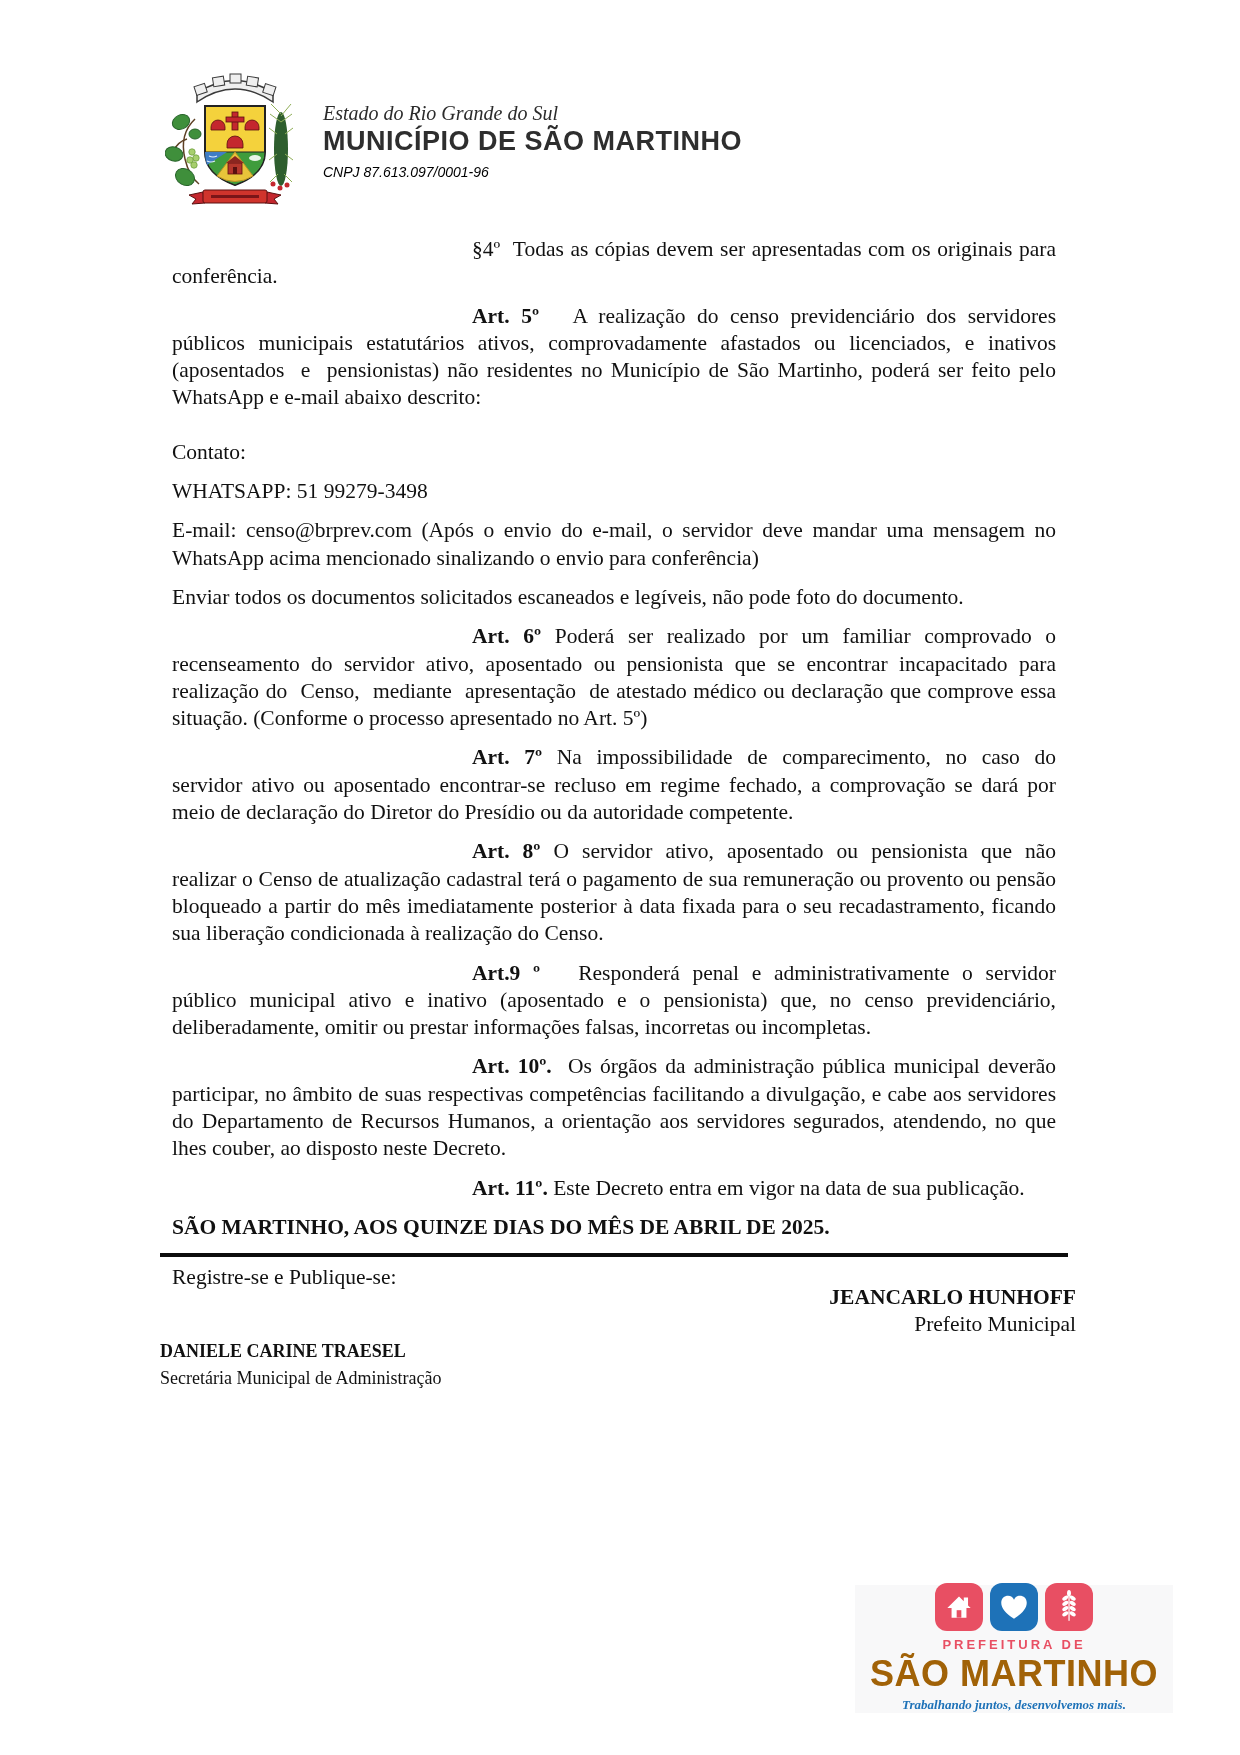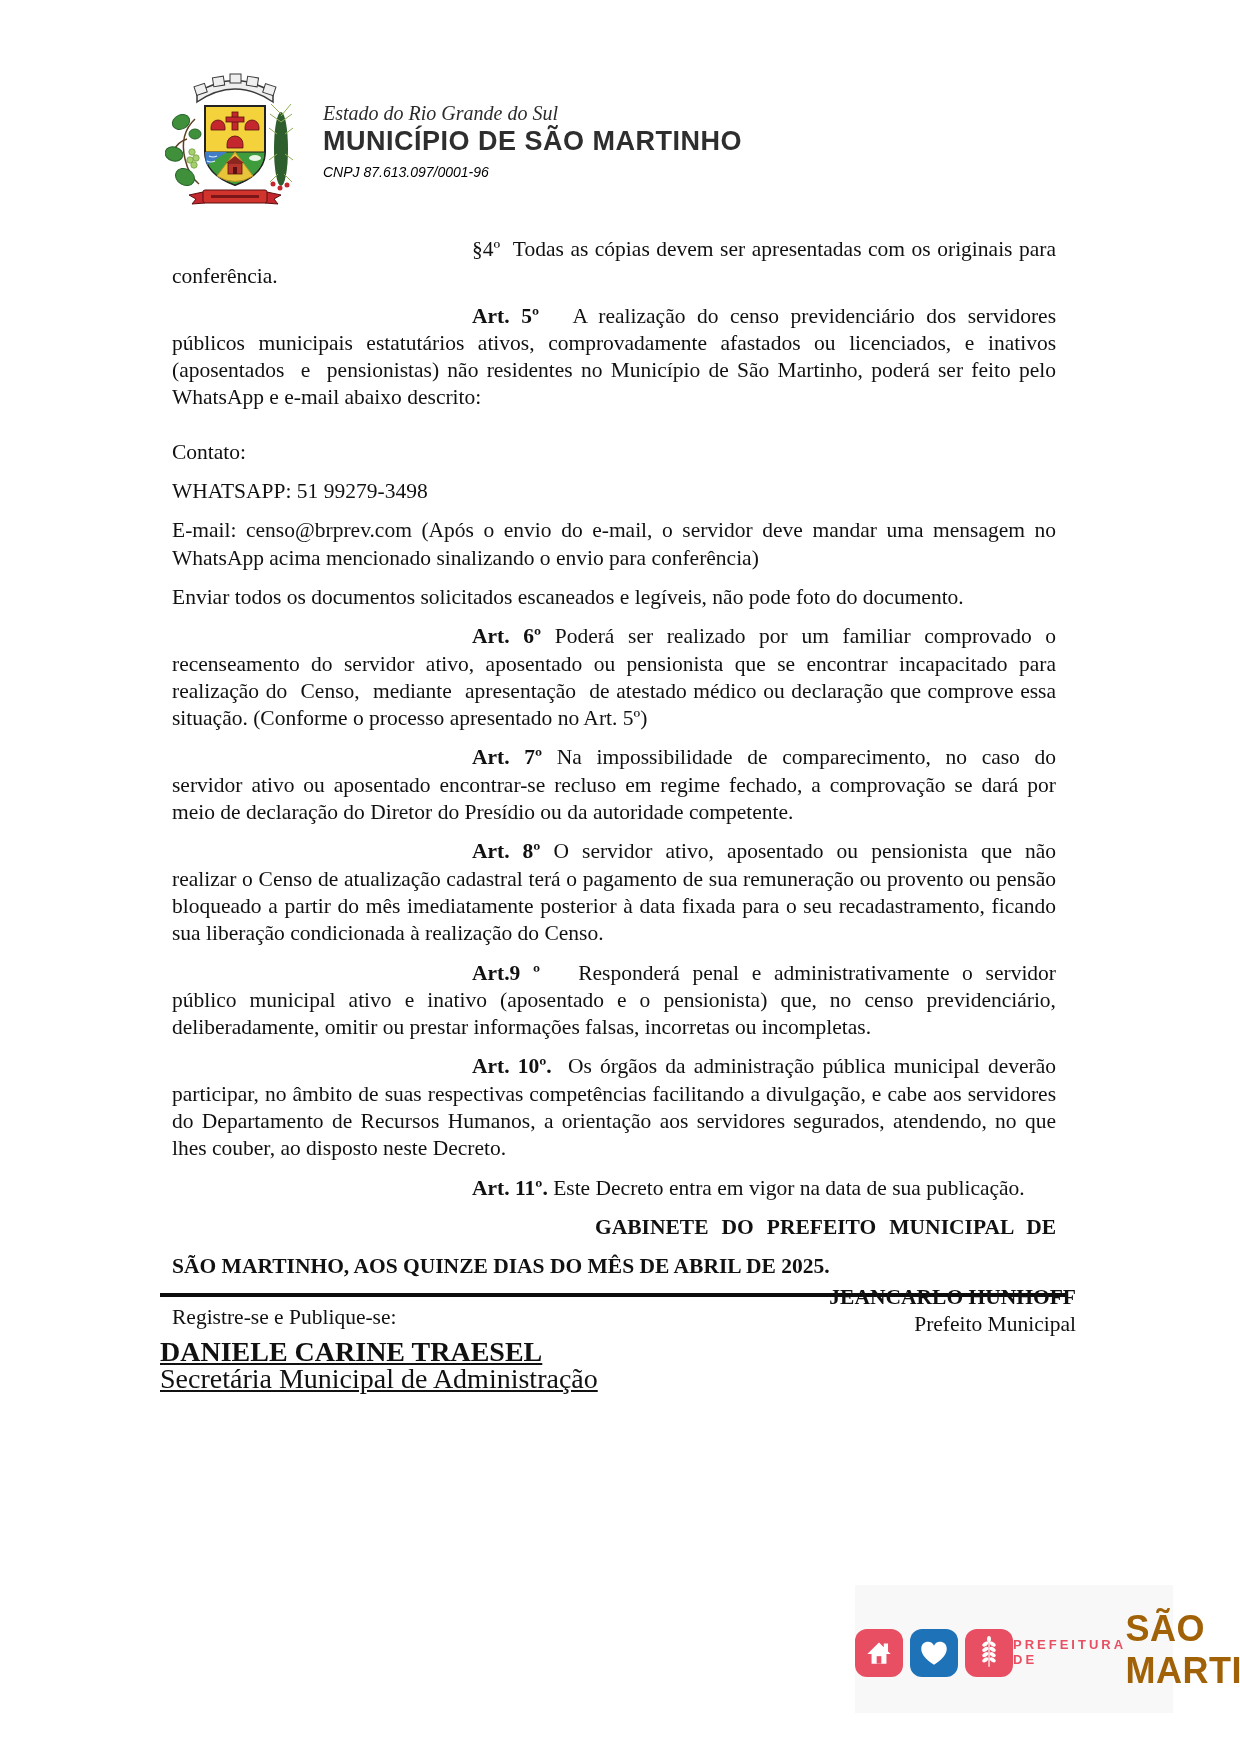--- a/index.html
+++ b/index.html
@@ -27,27 +27,27 @@
   }
   .doc p{margin:12px;}
   .indent{text-indent:300px;}
   .gap-top{margin-top:27px !important;}
   .gabinete-1{font-weight:bold;margin-left:435px !important;text-align:justify;text-align-last:justify;}
   .gabinete-2{font-weight:bold;}
   .rule{border:0;border-top:4px solid #0c0c0c;margin:5px 0 0 0;width:100%;}
   .register{margin-top:7px !important;}
   
   .sig-mayor{position:absolute;right:164px;top:1284px;text-align:right;font-size:21.5px;line-height:27px;}
-  .sig-secretary{position:absolute;left:160px;top:1338px;text-align:left;font-size:28px;line-height:27px;text-decoration:underline;}
+  .sig-secretary{position:absolute;left:160px;top:1338px;text-align:left;font-size:18px;line-height:27px;}
   .sig-name{font-weight:bold;}
   
   .footer-logo{
     position:absolute;left:855px;top:1585px;width:318px;height:128px;
     background:#f8f8f9;
-    display:flex;flex-direction:row;align-items:center;justify-content:flex-start;
+    display:flex;flex-direction:column;align-items:center;justify-content:flex-end;
     font-family:"Liberation Sans",sans-serif;
   }
   .icon-row{display:flex;gap:7px;margin-top:7px;}
   .tile{width:48px;height:48px;border-radius:12px;display:flex;align-items:center;justify-content:center;}
   .tile.red{background:#e84f63;}
   .tile.blue{background:#1e72b8;}
   .pref-label{margin-top:6px;font-size:13px;font-weight:bold;letter-spacing:3px;color:#e84f63;}
   .city-name{margin-top:1px;font-size:36px;font-weight:bold;letter-spacing:.5px;color:#a16207;}
   .tagline{margin-top:2px;font-size:13px;font-style:italic;font-weight:bold;color:#1e72b8;
            font-family:"Liberation Serif",serif;}
@@ -157,21 +157,20 @@
     <p class="indent"><b>Art. 7º</b><span> Na impossibilidade de comparecimento, no caso do servidor ativo ou aposentado encontrar-se recluso em regime fechado, a comprovação se dará por meio de declaração do Diretor do Presídio ou da autoridade competente.</span></p>
 
     <p class="indent"><b>Art. 8º</b><span> O servidor ativo, aposentado ou pensionista que não realizar o Censo de atualização cadastral terá o pagamento de sua remuneração ou provento ou pensão bloqueado a partir do mês imediatamente posterior à data fixada para o seu recadastramento, ficando sua liberação condicionada à realização do Censo.</span></p>
 
     <p class="indent"><b>Art.9 º</b><span>&nbsp;&nbsp; Responderá penal e administrativamente o servidor público municipal ativo e inativo (aposentado e o pensionista) que, no censo previdenciário, deliberadamente, omitir ou prestar informações falsas, incorretas ou incompletas.</span></p>
 
     <p class="indent"><b>Art. 10º.</b><span>&nbsp; Os órgãos da administração pública municipal deverão participar, no âmbito de suas respectivas competências facilitando a divulgação, e cabe aos servidores do Departamento de Recursos Humanos, a orientação aos servidores segurados, atendendo, no que lhes couber, ao disposto neste Decreto.</span></p>
 
     <p class="indent"><b>Art. 11º.</b><span> Este Decreto entra em vigor na data de sua publicação.</span></p>
 
-    <p class="gabinete-1">GABINETE DO PREFEITO MUNICIPAL DE</p>
     <p class="gabinete-2">SÃO MARTINHO, AOS QUINZE DIAS DO MÊS DE ABRIL DE 2025.</p>
 
     <hr class="rule">
 
     <p class="register">Registre-se e Publique-se:</p>
   </div>
 
   <div class="sig-mayor">
     <div class="sig-name">JEANCARLO HUNHOFF</div>
     <div>Prefeito Municipal</div>

